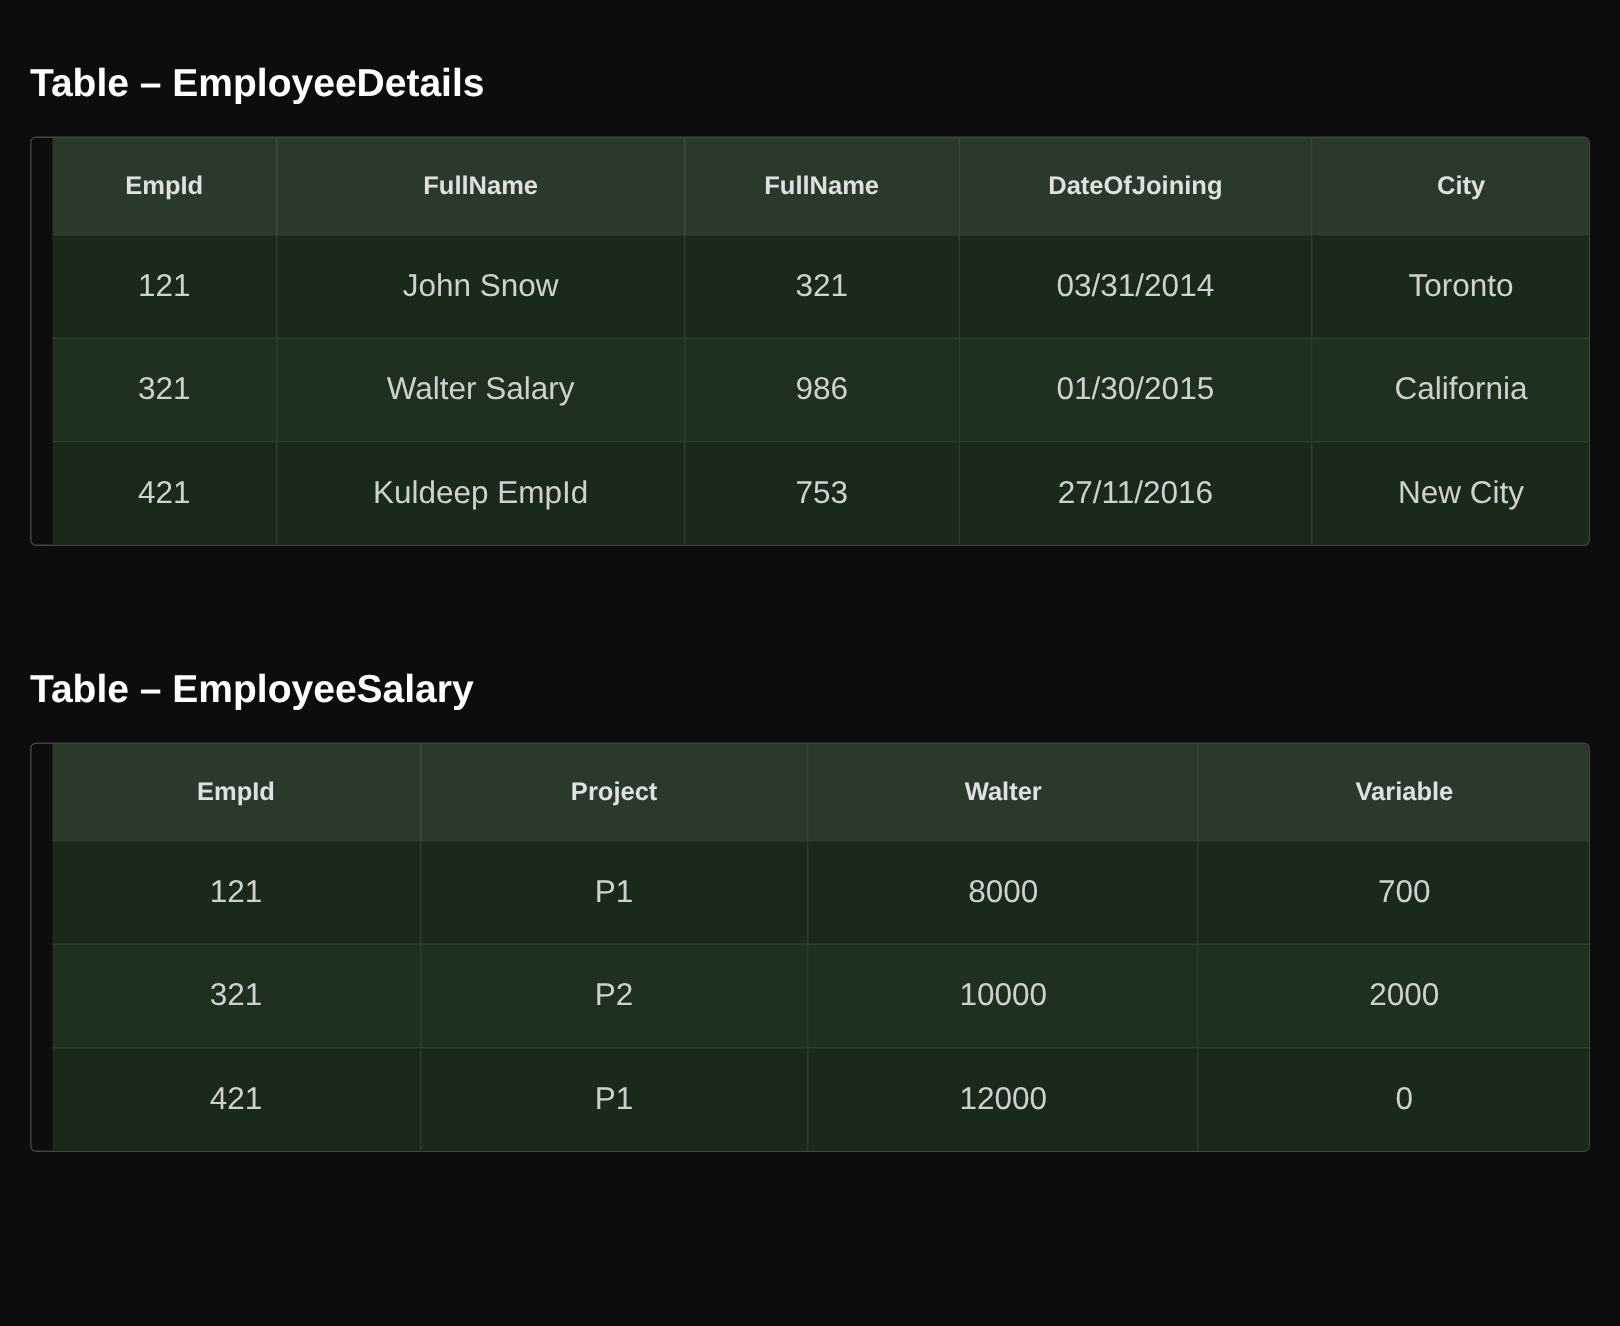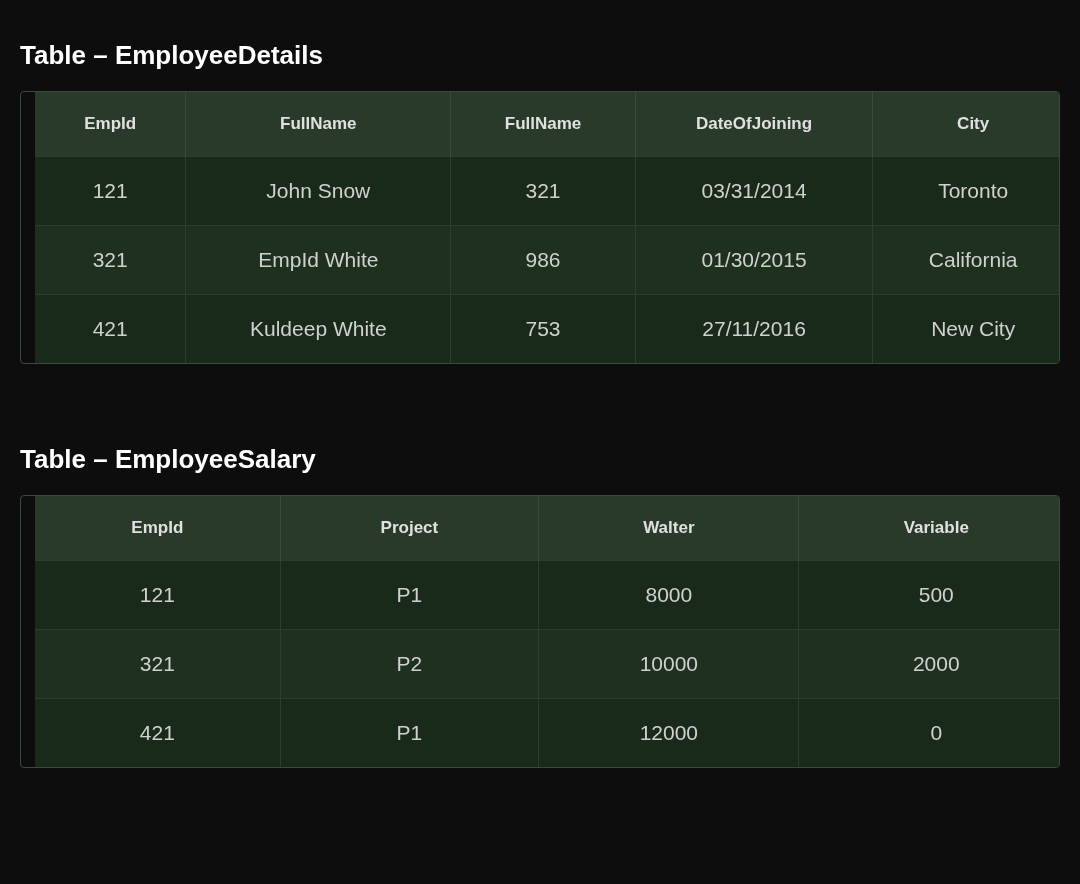--- a/index.html
+++ b/index.html
@@ -99,28 +99,28 @@
     <tbody id="table1-body">
     <tr>
           <td>121</td>
           <td>John Snow</td>
           <td>321</td>
           <td>03/31/2014</td>
           <td>Toronto</td>
         </tr>
         <tr>
           <td>321</td>
-          <td>EmpId White</td>
+          <td>Walter Salary</td>
           <td>986</td>
           <td>01/30/2015</td>
           <td>California</td>
         </tr>
         <tr>
           <td>421</td>
-          <td>Kuldeep White</td>
+          <td>Kuldeep EmpId</td>
           <td>753</td>
           <td>27/11/2016</td>
           <td>New City</td>
         </tr>
       </tbody>
   </table>
 </div>
 
 <div class="section-gap"></div>
 
@@ -134,21 +134,21 @@
           <th>Project</th>
           <th>Walter</th>
           <th>Variable</th>
         </tr>
     </thead>
     <tbody id="table2-body">
     <tr>
           <td>121</td>
           <td>P1</td>
           <td>8000</td>
-          <td>500</td>
+          <td>700</td>
         </tr>
         <tr>
           <td>321</td>
           <td>P2</td>
           <td>10000</td>
           <td>2000</td>
         </tr>
         <tr>
           <td>421</td>
           <td>P1</td>

